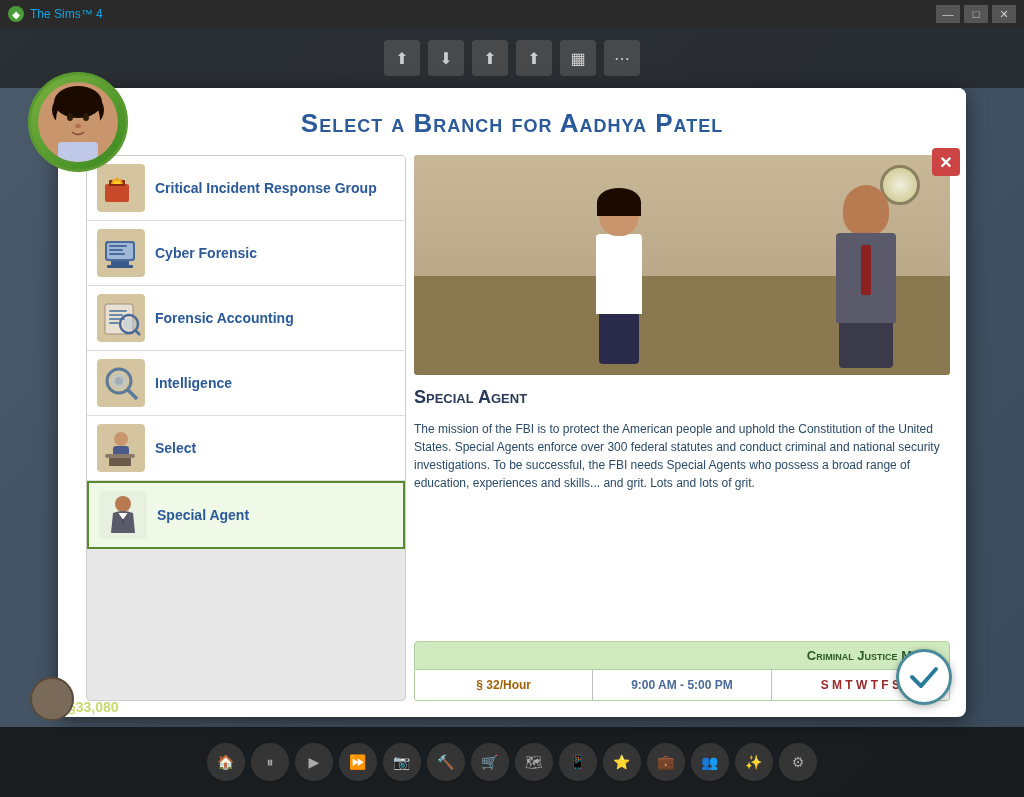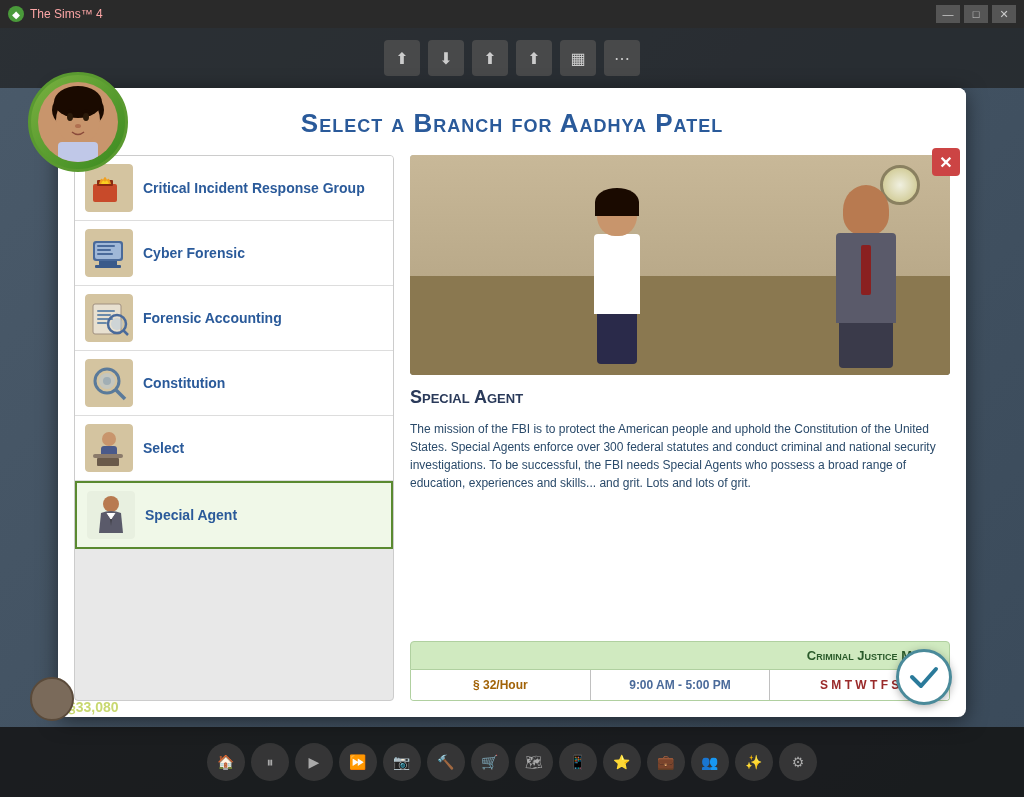--- a/index.html
+++ b/index.html
@@ -47,21 +47,21 @@
       background: #4a9a3a;
       border-radius: 50%;
       display: flex;
       align-items: center;
       justify-content: center;
       font-size: 10px;
       color: white;
     }
 
     .title-bar-text {
-      color: #fca5a5;
+      color: #0ea5e9;
       font-size: 12px;
     }
 
     .title-bar-controls {
       display: flex;
       gap: 4px;
     }
 
     .title-btn {
       width: 24px;
@@ -183,21 +183,22 @@
       color: #2a5a9a;
       font-variant: small-caps;
       letter-spacing: 1px;
     }
 
     .modal-content {
       display: flex;
       flex: 1;
       overflow: hidden;
       padding: 0 16px 16px;
-      gap: 16px;
+      gap: 8px;
+      margin-left: 12px;
     }
 
     
     .branch-list {
       width: 320px;
       flex-shrink: 0;
       background: #e8e8e8;
       border-radius: 4px;
       overflow-y: auto;
       border: 1px solid #ccc;
@@ -615,21 +616,21 @@
         <div class="branch-icon">
           <svg width="48" height="48" viewBox="0 0 48 48">
             <rect width="48" height="48" fill="#d4c4a0" rx="3"></rect>
 
             <circle cx="22" cy="22" r="12" fill="none" stroke="#5a7a9a" stroke-width="3"></circle>
             <circle cx="22" cy="22" r="8" fill="rgba(180,200,220,0.5)"></circle>
             <line x1="30" y1="30" x2="40" y2="40" stroke="#5a7a9a" stroke-width="3.5"></line>
             <circle cx="22" cy="22" r="4" fill="rgba(80,120,160,0.3)"></circle>
           </svg>
         </div>
-        <span class="branch-label">Constitution</span>
+        <span class="branch-label">Intelligence</span>
       </div>
 
       <div class="branch-item">
         <div class="branch-icon">
           <svg width="48" height="48" viewBox="0 0 48 48">
             <rect width="48" height="48" fill="#d4c4a0" rx="3"></rect>
 
             <circle cx="24" cy="15" r="7" fill="#c8956c"></circle>
             <rect x="16" y="22" width="16" height="14" fill="#4a5a8a" rx="3"></rect>
             <rect x="8" y="30" width="30" height="4" fill="#8a7a6a" rx="2"></rect>

